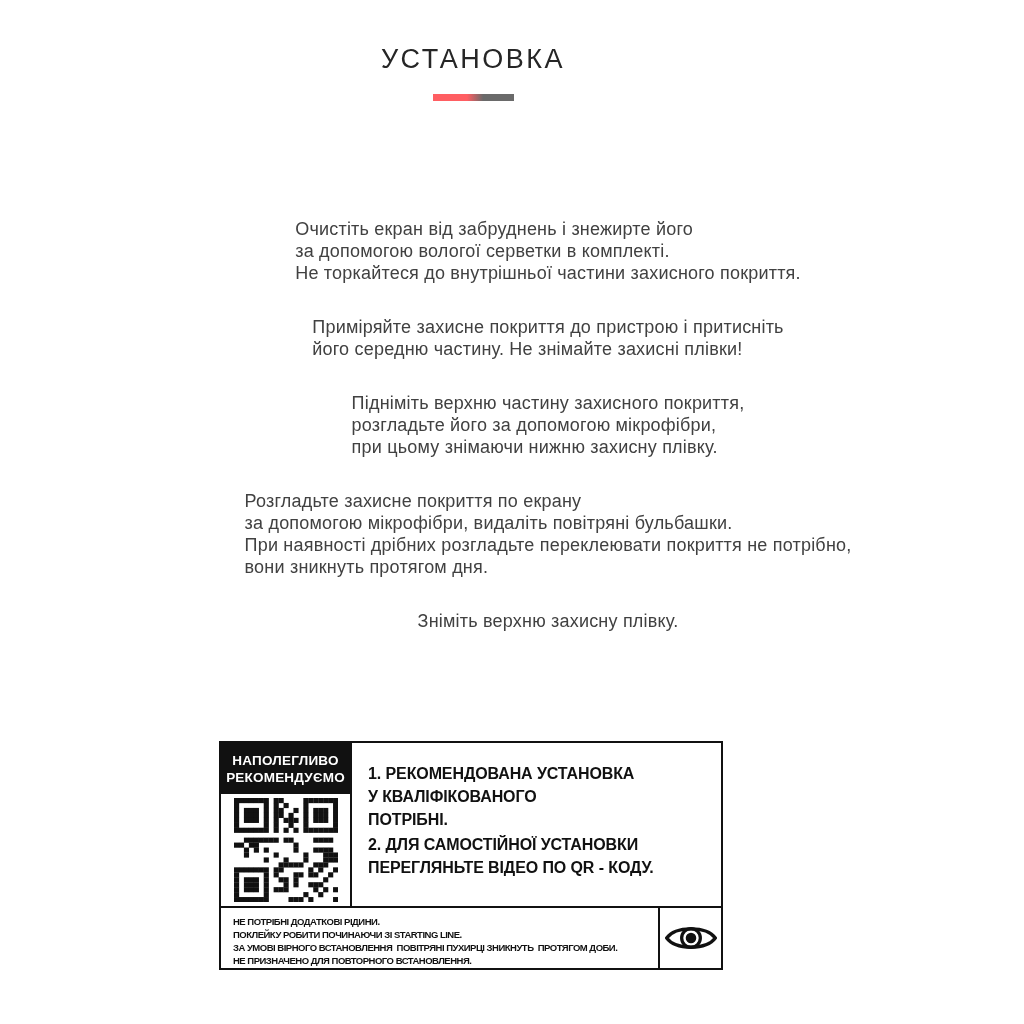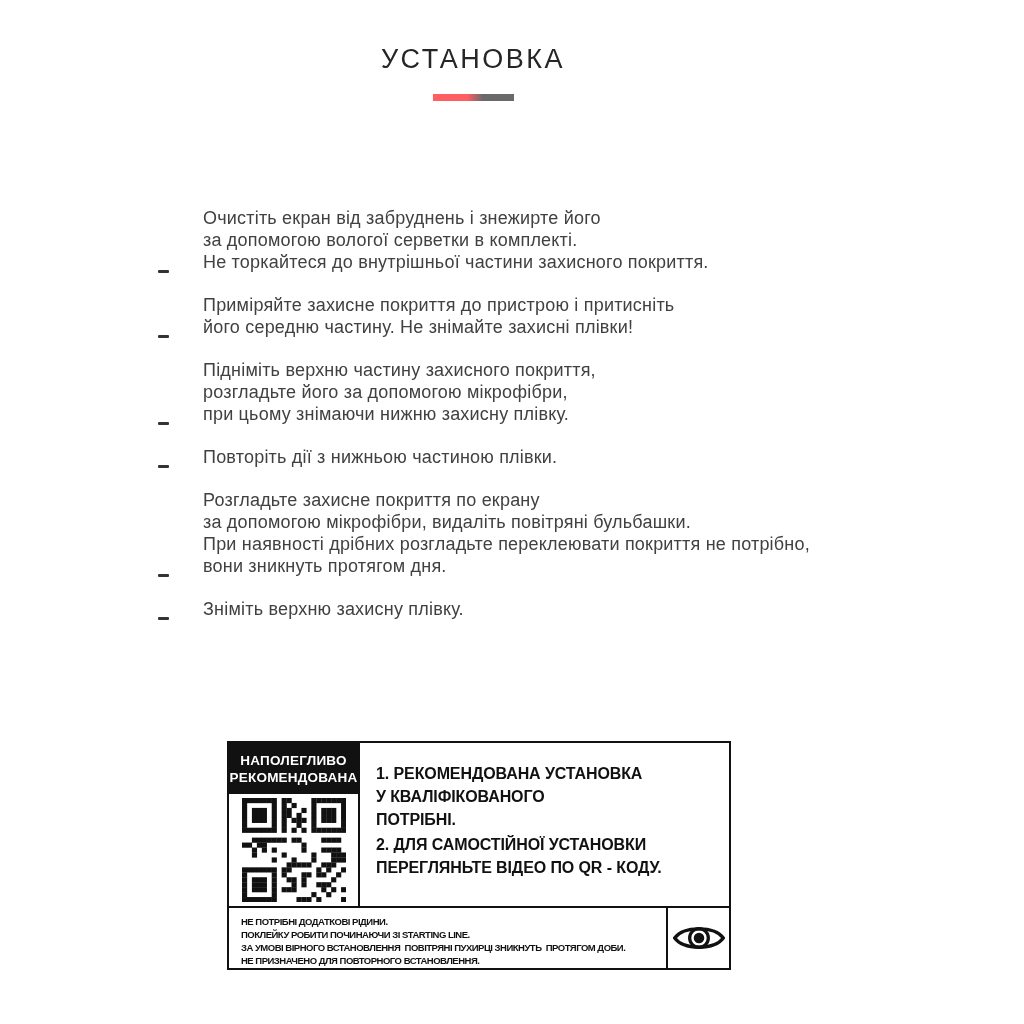--- a/index.html
+++ b/index.html
@@ -27,33 +27,33 @@
   .divider{
     position:absolute;left:433px;top:94px;width:81px;height:7px;
     background:linear-gradient(90deg,var(--accent) 0%,var(--accent) 42%,var(--divgray) 62%,var(--divgray) 100%);
   }
 
   
   .steps{
     position:absolute;left:158px;top:207px;width:780px;
     list-style:none;
   }
-  .step{display:flex;align-items:flex-end;margin-bottom:21px;}
+  .step{display:flex;align-items:center;margin-bottom:21px;flex-direction:column;}
   .dash{
     flex:0 0 11px;height:3px;background:#333333;border-radius:1px;
     margin-right:34px;
   }
   .step-text{
     font-size:18px;line-height:22px;color:var(--body);
     font-weight:400;letter-spacing:0.2px;
   }
 
   
   .rec-box{
-    position:absolute;left:227px;top:741px;width:504px;height:229px;
+    position:absolute;left:219px;top:741px;width:504px;height:229px;
     border:2px solid var(--ink);
     display:flex;flex-direction:column;background:#fff;
   }
   .rec-top{flex:1;display:flex;min-height:0;}
   .rec-left{width:131px;border-right:2px solid var(--ink);display:flex;flex-direction:column;}
   .rec-header{
     background:var(--ink);color:#ffffff;height:51px;
     display:flex;flex-direction:column;justify-content:center;align-items:center;
     font-weight:700;font-size:13.5px;line-height:17px;text-align:center;letter-spacing:0.2px;
   }
@@ -102,46 +102,40 @@
       <span class="dash"></span>
       <div class="step-text">
         <div>Підніміть верхню частину захисного покриття,</div>
         <div>розгладьте його за допомогою мікрофібри,</div>
         <div>при цьому знімаючи нижню захисну плівку.</div>
       </div>
     </li>
     <li class="step">
       <span class="dash"></span>
       <div class="step-text">
-        <div>Повторіть дії з нижньою частиною плівки.</div>
-      </div>
-    </li>
-    <li class="step">
-      <span class="dash"></span>
-      <div class="step-text">
         <div>Розгладьте захисне покриття по екрану</div>
         <div>за допомогою мікрофібри, видаліть повітряні бульбашки.</div>
         <div>При наявності дрібних розгладьте переклеювати покриття не потрібно,</div>
         <div>вони зникнуть протягом дня.</div>
       </div>
     </li>
     <li class="step">
       <span class="dash"></span>
       <div class="step-text">
         <div>Зніміть верхню захисну плівку.</div>
       </div>
     </li>
   </ul>
 
   <div class="rec-box">
     <div class="rec-top">
       <div class="rec-left">
         <div class="rec-header">
           <div>НАПОЛЕГЛИВО</div>
-          <div>РЕКОМЕНДОВАНА</div>
+          <div>РЕКОМЕНДУЄМО</div>
         </div>
         <div class="qr-wrap">
           <svg id="qr" class="qr" width="104" height="104" viewBox="0 0 21 21">
               <rect x="0" y="0" width="1.04" height="1.04" fill="#111111"></rect>
               <rect x="1" y="0" width="1.04" height="1.04" fill="#111111"></rect>
               <rect x="2" y="0" width="1.04" height="1.04" fill="#111111"></rect>
               <rect x="3" y="0" width="1.04" height="1.04" fill="#111111"></rect>
               <rect x="4" y="0" width="1.04" height="1.04" fill="#111111"></rect>
               <rect x="5" y="0" width="1.04" height="1.04" fill="#111111"></rect>
               <rect x="6" y="0" width="1.04" height="1.04" fill="#111111"></rect>

